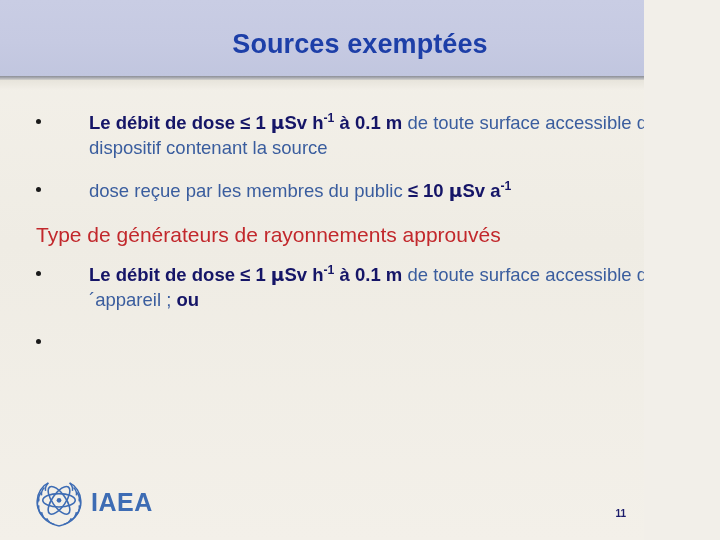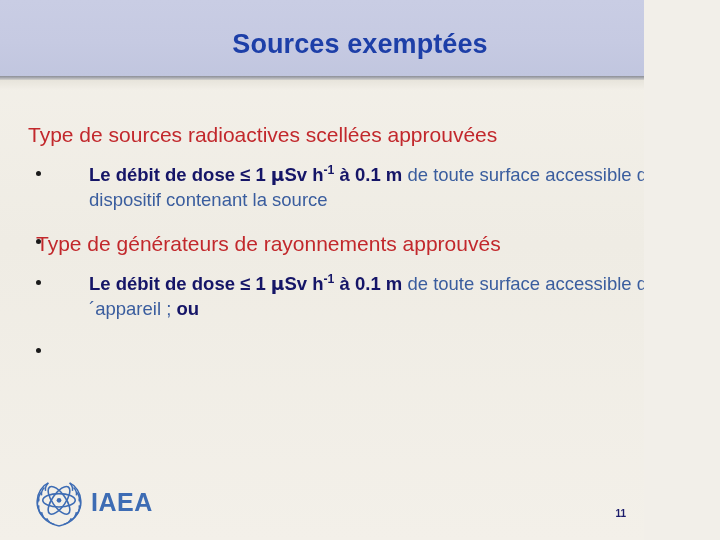--- a/index.html
+++ b/index.html
@@ -156,29 +156,29 @@
 <div id="slide">
 
   <div id="header-band"></div>
   <div id="header-rule"></div>
   <div id="header-glow"></div>
 
   <div id="slide-title">Sources exemptées</div>
 
   <div id="content">
 
-    <div id="heading-sources" class="section-heading">Type de sources radioactives scellées approuvées</div>
 
     <div id="bullet-1" class="bullet-row">
       <span class="bullet-marker"></span>
       <span class="bullet-text"><span class="b"><span>Le débit de dose ≤ 1 </span></span><span class="b"><span class="mu">µ</span></span><span class="b"><span>Sv h</span></span><span class="b"><sup>-1</sup></span><span class="b"><span> à 0.1 m</span></span><span> de toute surface accessible du dispositif contenant la source</span></span>
     </div>
 
     <div id="bullet-2" class="bullet-row">
       <span class="bullet-marker"></span>
+      <span class="bullet-text"><span>dose reçue par les membres du public  </span><span class="b"><span>≤ 10 </span></span><span class="b"><span class="mu">µ</span></span><span class="b"><span>Sv a</span></span><span class="b"><sup>-1</sup></span></span>
     </div>
 
     <div id="heading-generateurs" class="section-heading">Type de générateurs de rayonnements approuvés</div>
 
     <div id="bullet-3" class="bullet-row">
       <span class="bullet-marker"></span>
       <span class="bullet-text"><span class="b"><span>Le débit de dose ≤ 1 </span></span><span class="b"><span class="mu">µ</span></span><span class="b"><span>Sv h</span></span><span class="b"><sup>-1</sup></span><span class="b"><span> à 0.1 m</span></span><span> de toute surface accessible de l´appareil ;    </span><span class="b"><span>ou</span></span></span>
     </div>
 
     <div id="bullet-4" class="bullet-row">

